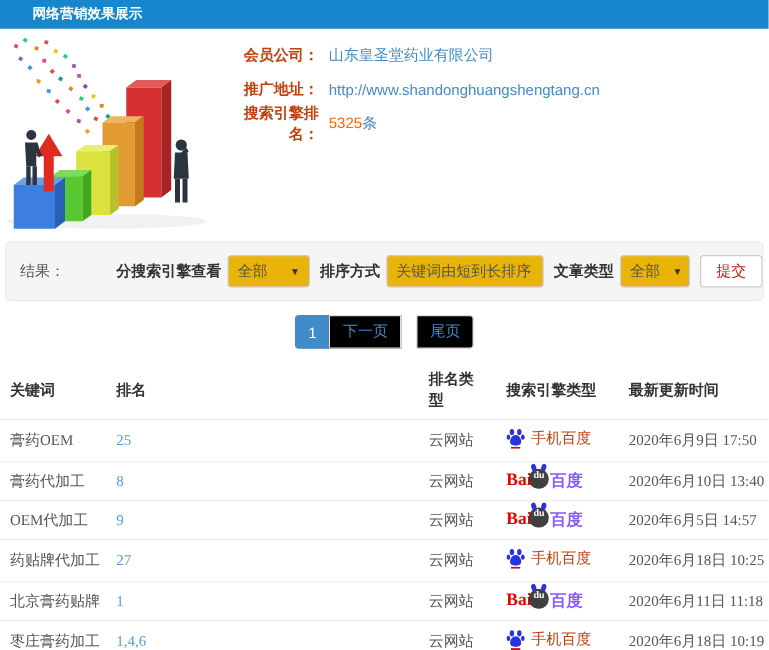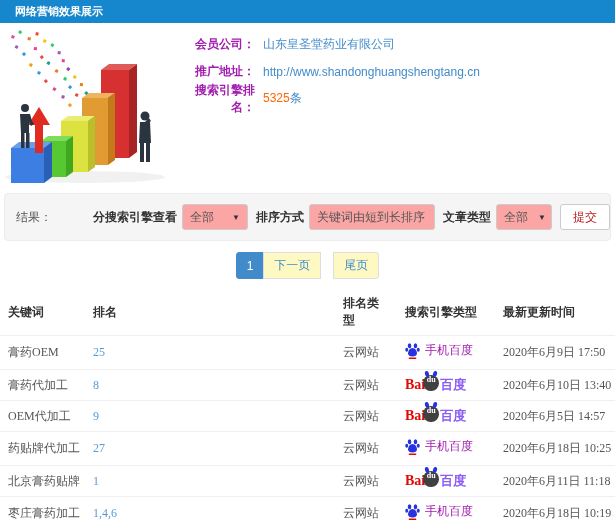--- a/index.html
+++ b/index.html
@@ -9,51 +9,51 @@
     font-family: "Liberation Sans", sans-serif;
     font-size: 12px;
     color: #555;
   }
   
   .app-header {
     background: #1787cd;
     color: #fff;
     height: 23px;
     line-height: 23px;
-    padding-left: 15px;
+    padding-left: 26px;
     font-size: 11px;
     font-weight: bold;
   }
   
   .top-section { position: relative; height: 168px; }
   .banner { position: absolute; left: 0; top: 2px; width: 190px; height: 160px; }
   .info-list { margin-left: 183px; padding-top: 8px; }
   .info-row { display: flex; align-items: center; height: 27px; }
-  .info-label { width: 72px; text-align: right; font-weight: bold; color: #a21caf; flex-shrink: 0; }
+  .info-label { width: 72px; text-align: right; font-weight: bold; color: #c2410c; flex-shrink: 0; }
   .info-value { margin-left: 8px; color: #444; }
   .link { color: #428bca; text-decoration: none; cursor: pointer; }
   .orange { color: #ff6600; }
   
   .filter-bar {
     margin: 2px 4px 0 4px;
     background: #f5f5f5;
     border: 1px solid #ececec;
     border-radius: 4px;
     height: 48px;
     display: flex;
     align-items: center;
     justify-content: space-between;
     padding: 0 0 0 11px;
     overflow: hidden;
   }
   .filter-result-label { color: #555; }
   .filter-right { display: flex; align-items: center; white-space: nowrap; }
   .filter-label { font-weight: bold; color: #333; margin: 0 5px 0 8px; }
   .selectbox {
-    background: #fca5a5;
+    background: #eab308;
     border: 1px solid #ccc;
     border-radius: 3px;
     height: 26px;
     display: inline-flex;
     align-items: center;
     justify-content: space-between;
     padding: 0 7px;
     color: #555;
     cursor: pointer;
   }
@@ -69,21 +69,21 @@
     padding: 0 12px;
     margin-left: 8px;
     color: #b91c1c;
     cursor: pointer;
     font-size: 12px;
   }
   
   .pagination { display: flex; justify-content: center; margin: 11px 0 9px 0; }
   .page-btn {
     border: 1px solid #ddd;
-    background: #fef9c3;
+    background: #000000;
     color: #428bca;
     min-width: 28px;
     height: 27px;
     display: inline-flex;
     align-items: center;
     justify-content: center;
     padding: 0 10px;
     margin-left: -1px;
     cursor: pointer;
   }
@@ -103,21 +103,21 @@
     padding: 6px 8px;
     border-top: 1px solid #f0f0f0;
     color: #555;
     height: 27px;
     overflow: hidden;
     white-space: nowrap;
     font-family: Liberation Serif, serif;
   }
   .td-rank { color: #5b9bd5; cursor: pointer; }
   
-  .eng-mobile { display: inline-flex; align-items: center; color: #a21caf; }
+  .eng-mobile { display: inline-flex; align-items: center; color: #c2410c; }
   .eng-mobile .paw-wrap { margin-right: 5px; display: inline-flex; }
   .eng-pc { display: inline-flex; align-items: center; }
   .pc-bai { color: #e10602; font-weight: bold; font-size: 14px; letter-spacing: 0; }
   .pc-paw {
     width: 16px; height: 16px;
     background: #404040;
     border-radius: 50% 50% 48% 48%;
     color: #fff;
     font-size: 8px;
     font-weight: bold;

